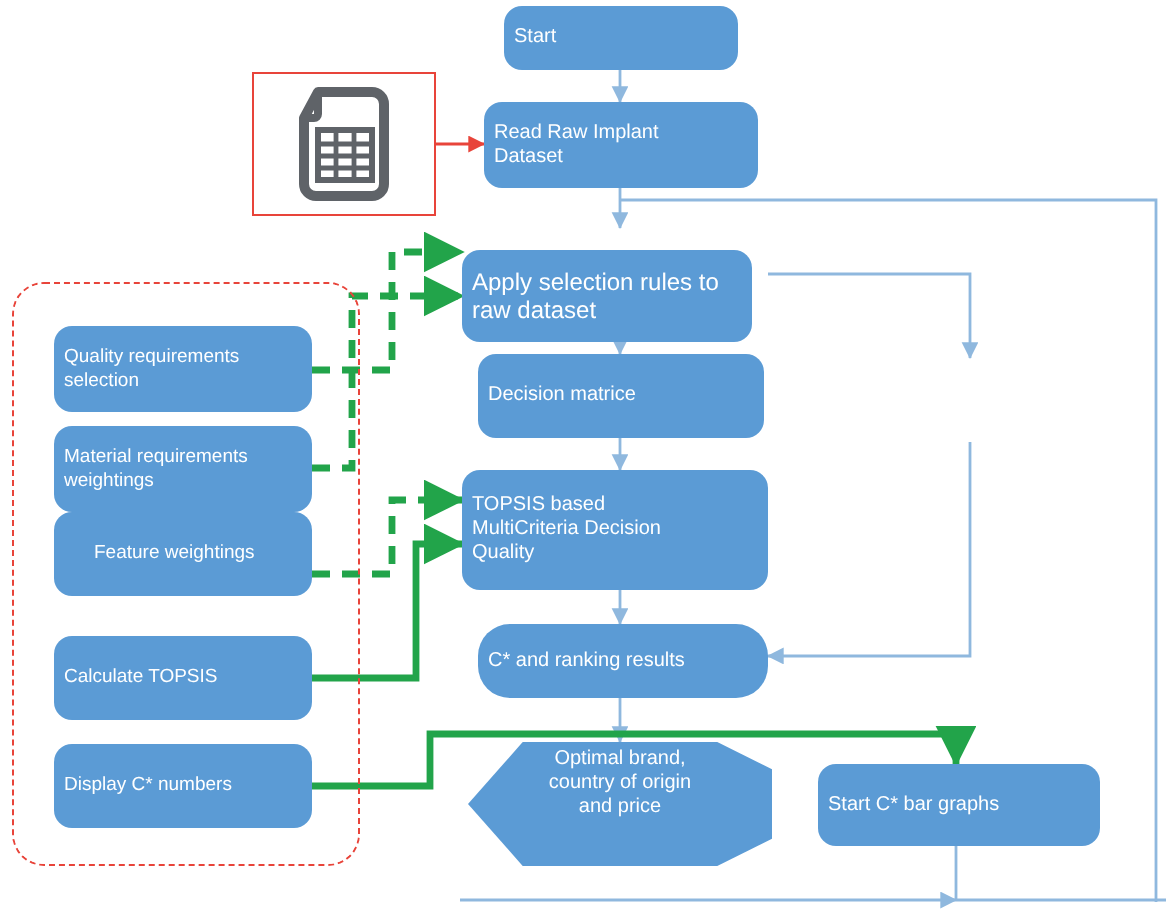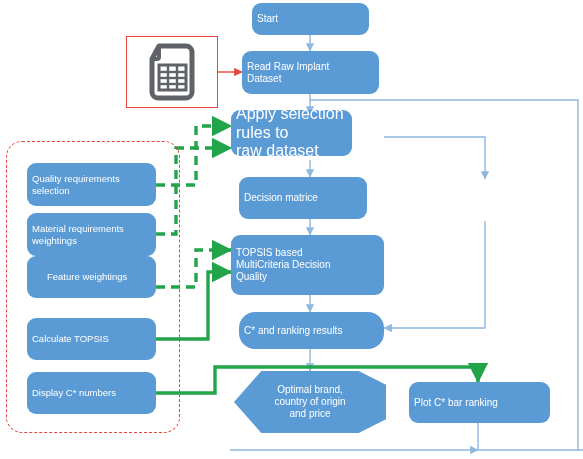--- a/index.html
+++ b/index.html
@@ -16,21 +16,21 @@
     line-height:1.18;
     box-sizing:border-box;
     padding:2px 5px;
     z-index:5;
   }
   .node span{display:block;width:100%;}
   .hexnode{
     position:absolute;
     background:#5B9BD5;
     color:#fff;
-    display:flex;align-items:center;justify-content:center;
+    display:flex;align-items:flex-start;justify-content:center;
     text-align:center;line-height:1.2;
     -webkit-clip-path:polygon(0% 50%, 18% 0%, 82% 0%, 100% 22%, 100% 78%, 82% 100%, 18% 100%);
     clip-path:polygon(0% 50%, 18% 0%, 82% 0%, 100% 22%, 100% 78%, 82% 100%, 18% 100%);
     z-index:5;box-sizing:border-box;padding:3px 14px;
   }
   .gui-box{
     position:absolute;
     border:1.6px dashed #E8443A;
     border-radius:16px;
     z-index:1;
@@ -128,26 +128,26 @@
 
   <div class="node" style="left:252px;top:3px;width:117px;height:32px;font-size:10px;">
     <span>Start</span>
   </div>
 
   <div class="node" style="left:242px;top:51px;width:137px;height:43px;font-size:10px;white-space:pre-line;">
     <span>Read Raw Implant
 Dataset</span>
   </div>
 
-  <div class="node" style="left:231px;top:110px;width:121px;height:46px;font-size:16px;white-space:pre-line;">
+  <div class="node" style="left:231px;top:125px;width:145px;height:46px;font-size:12px;white-space:pre-line;">
     <span>Apply selection rules to
 raw dataset</span>
   </div>
 
-  <div class="node" style="left:239px;top:177px;width:128px;height:42px;font-size:10px;">
+  <div class="node" style="left:239px;top:177px;width:143px;height:42px;font-size:10px;">
     <span>Decision matrice</span>
   </div>
 
 
   <div class="node" style="left:231px;top:235px;width:153px;height:60px;font-size:10px;white-space:pre-line;">
     <span>TOPSIS based
 MultiCriteria Decision
 Quality</span>
   </div>
 
@@ -155,21 +155,21 @@
     <span>C* and ranking results</span>
   </div>
 
   <div class="hexnode" style="left:234px;top:371px;width:152px;height:62px;font-size:10px;white-space:pre-line;">
     <span>Optimal brand,
 country of origin
 and price</span>
   </div>
 
   <div class="node" style="left:409px;top:382px;width:141px;height:41px;font-size:10px;">
-    <span>Plot C* bar ranking</span>
+    <span>Start C* bar graphs</span>
   </div>
 
   <div class="node" style="left:27px;top:163px;width:129px;height:43px;font-size:9.5px;white-space:pre-line;">
     <span>Quality requirements
 selection</span>
   </div>
 
   <div class="node" style="left:27px;top:213px;width:129px;height:43px;font-size:9.5px;white-space:pre-line;">
     <span>Material requirements
 weightings</span>

